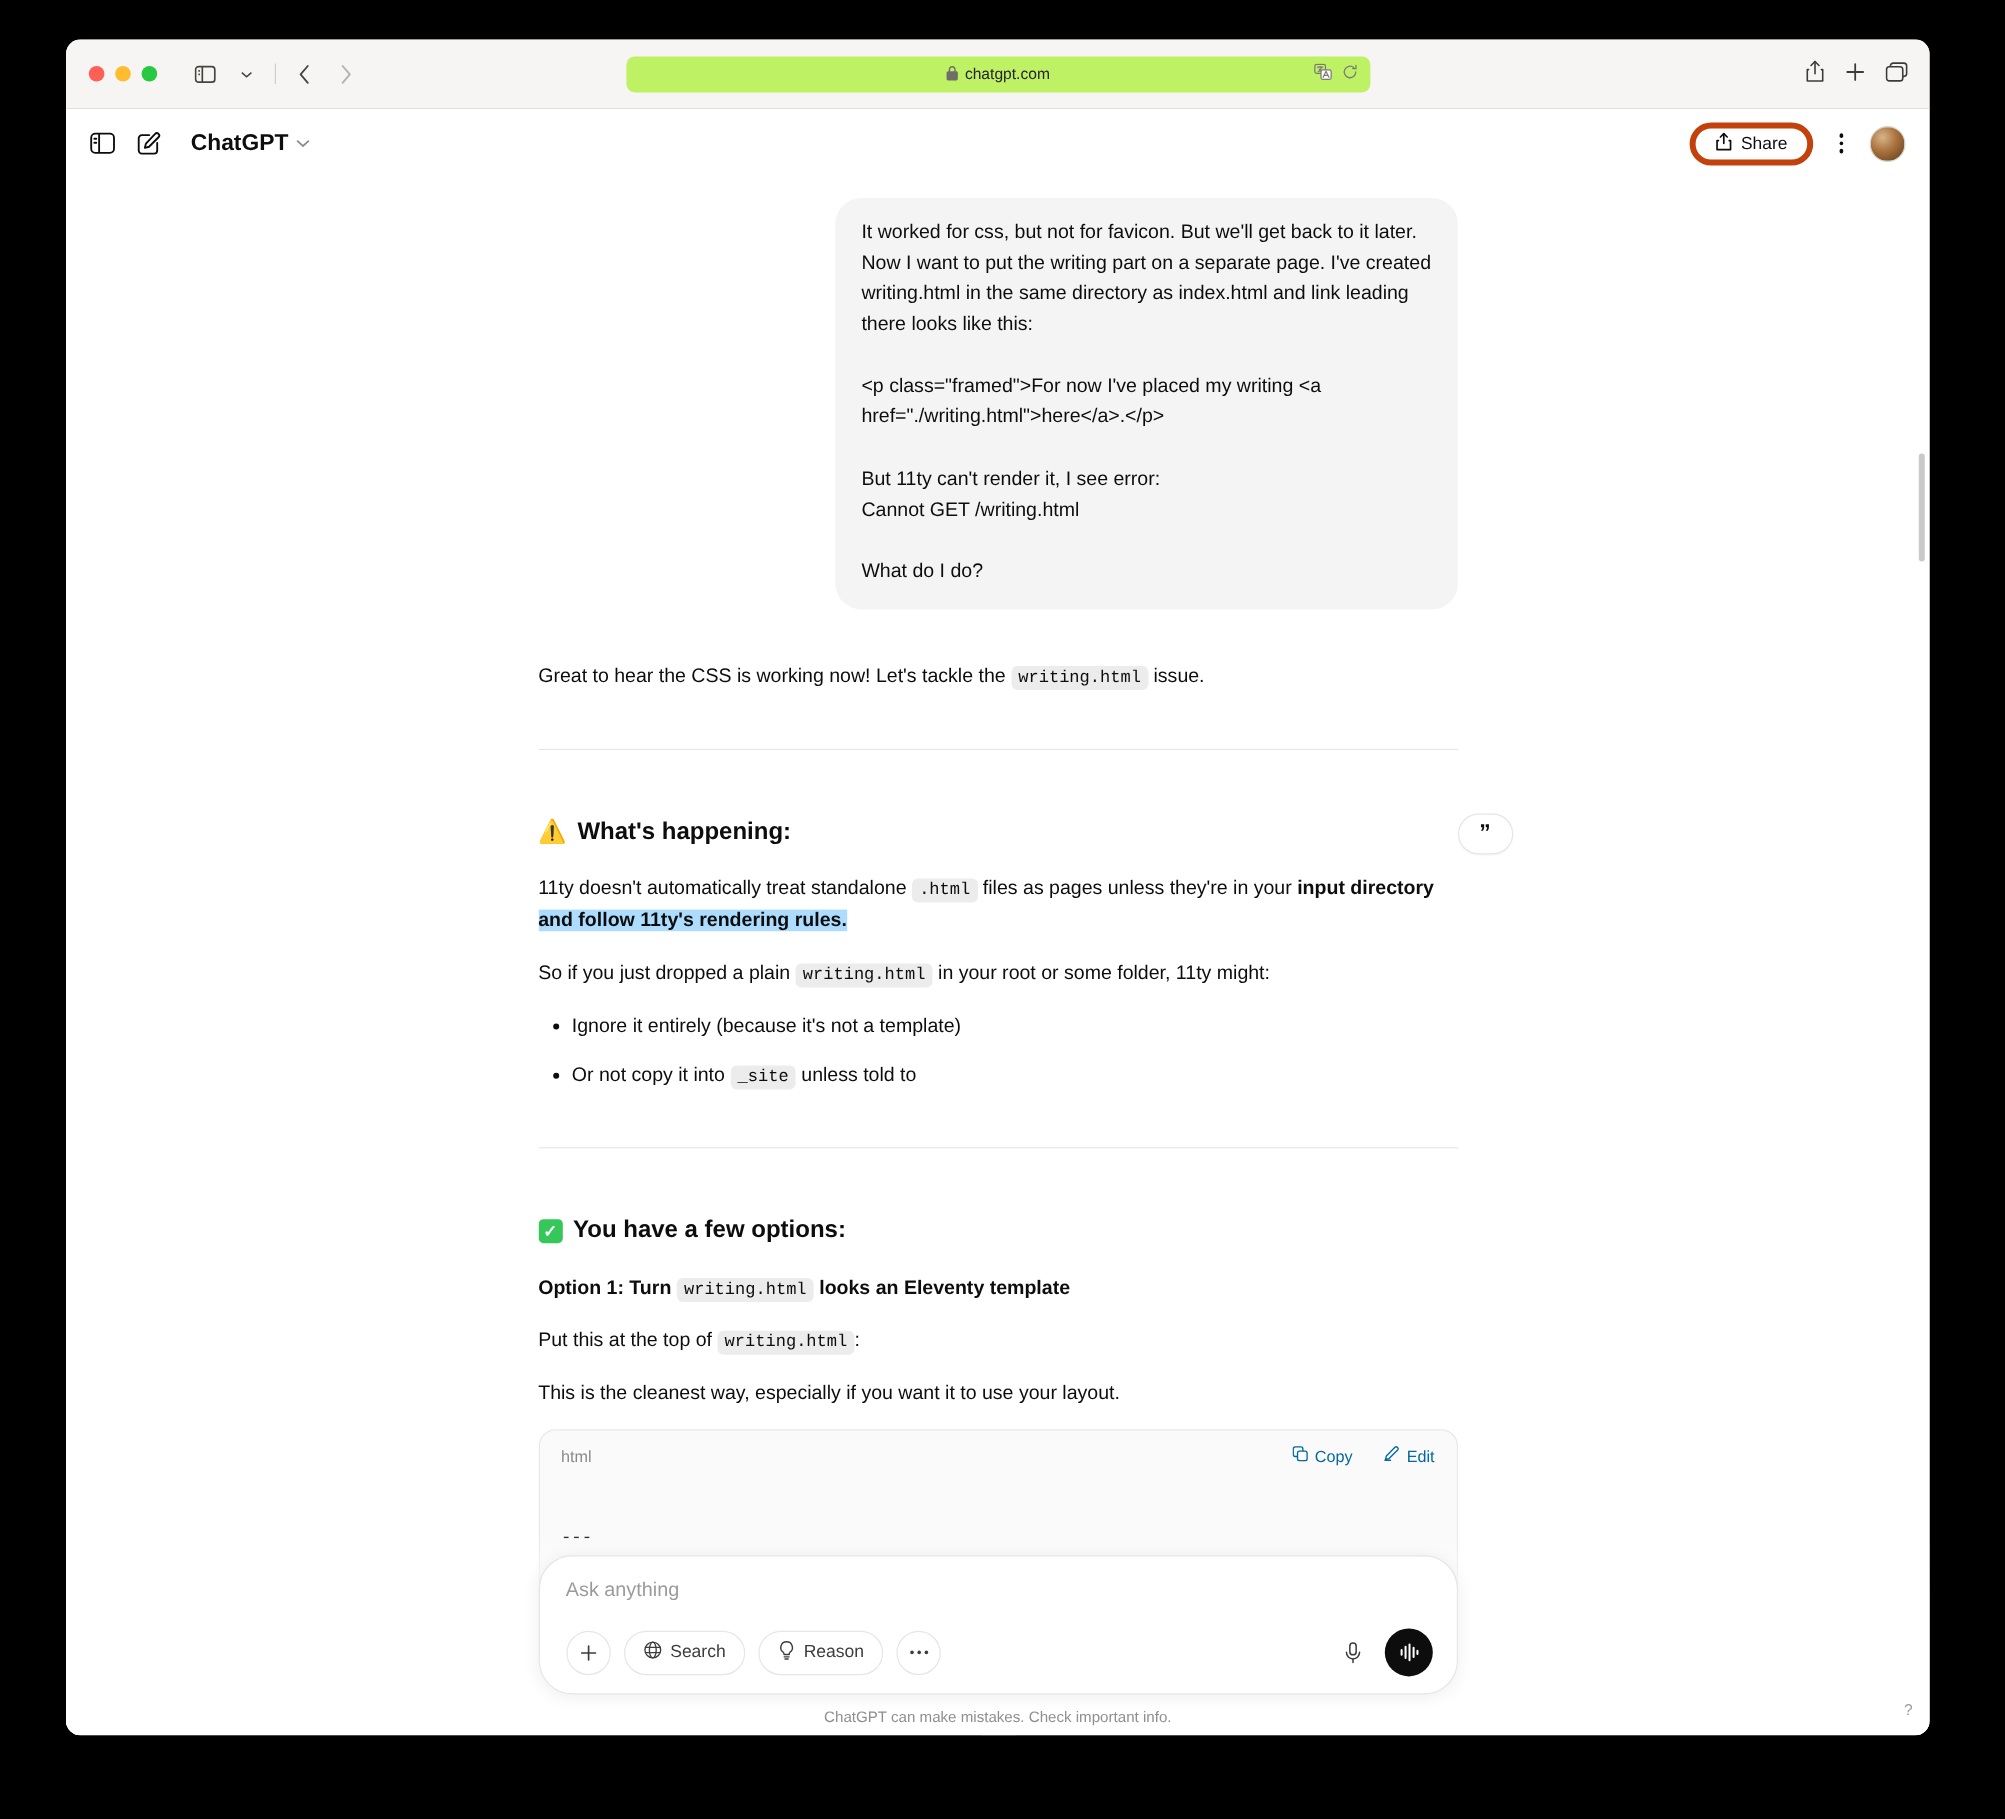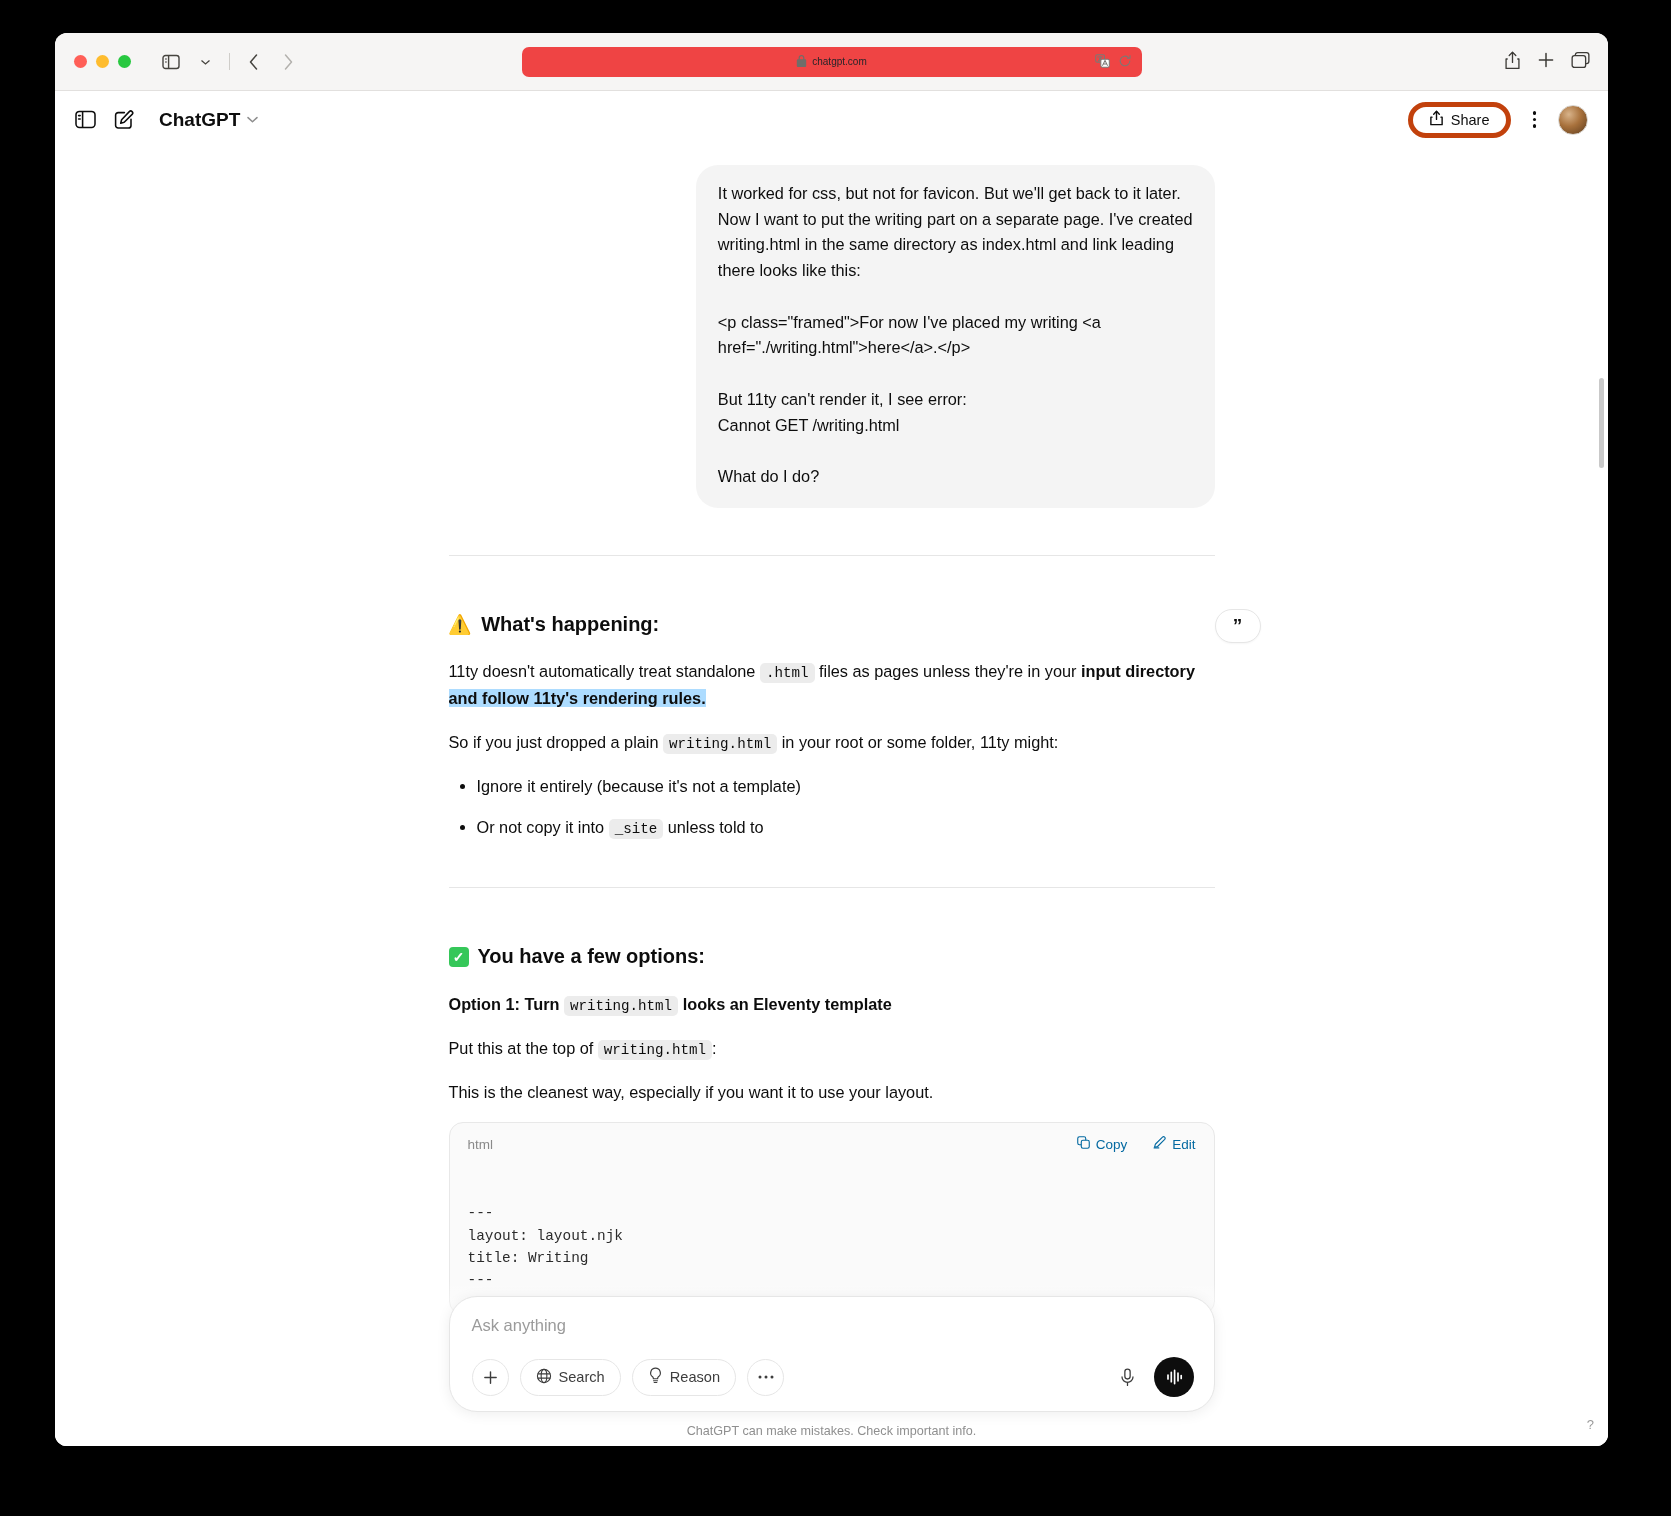--- a/index.html
+++ b/index.html
@@ -41,25 +41,25 @@
     color: #46443f; border-radius: 5px;
   }
   .sep-v { width: 1px; height: 17px; background: #cfcdc9; margin: 0 6px; }
 
   .urlwrap {
     position: absolute; left: 50%; transform: translateX(-50%);
     width: 620px; height: 30px;
   }
   .urlbar {
     width: 100%; height: 100%;
-    background: #ef4444;
+    background: #bef264;
     border-radius: 7px;
     display: flex; align-items: center; justify-content: center;
     position: relative;
-    font-size: 10px; color: #26252a;
+    font-size: 13px; color: #26252a;
   }
   .urlbar .lock { margin-right: 5px; display: flex; align-items: center; color: #6f6d69; }
   .url-right {
     position: absolute; right: 10px; top: 0; height: 100%;
     display: flex; align-items: center; gap: 8px; color: #7b7975;
   }
 
   .tb-right {
     position: absolute; right: 18px; top: 0; height: 58px;
     display: flex; align-items: center; gap: 16px; color: #3d3b37;
@@ -417,20 +417,21 @@
 href="./writing.html"&gt;here&lt;/a&gt;.&lt;/p&gt;
 
 But 11ty can't render it, I see error:
 Cannot GET /writing.html
 
 What do I do?</div>
       </div>
 
       <div class="assistant">
 
+        <p><span>Great to hear the CSS is working now! Let's tackle the </span><code class="inline">writing.html</code><span> issue.</span></p>
 
         <hr class="div">
 
         <div style="position:relative">
           <div class="quote-pill">”</div>
 
           <h3 class="sec">
             <span class="emoji">⚠️</span>
             <span>What's happening:</span>
           </h3>

